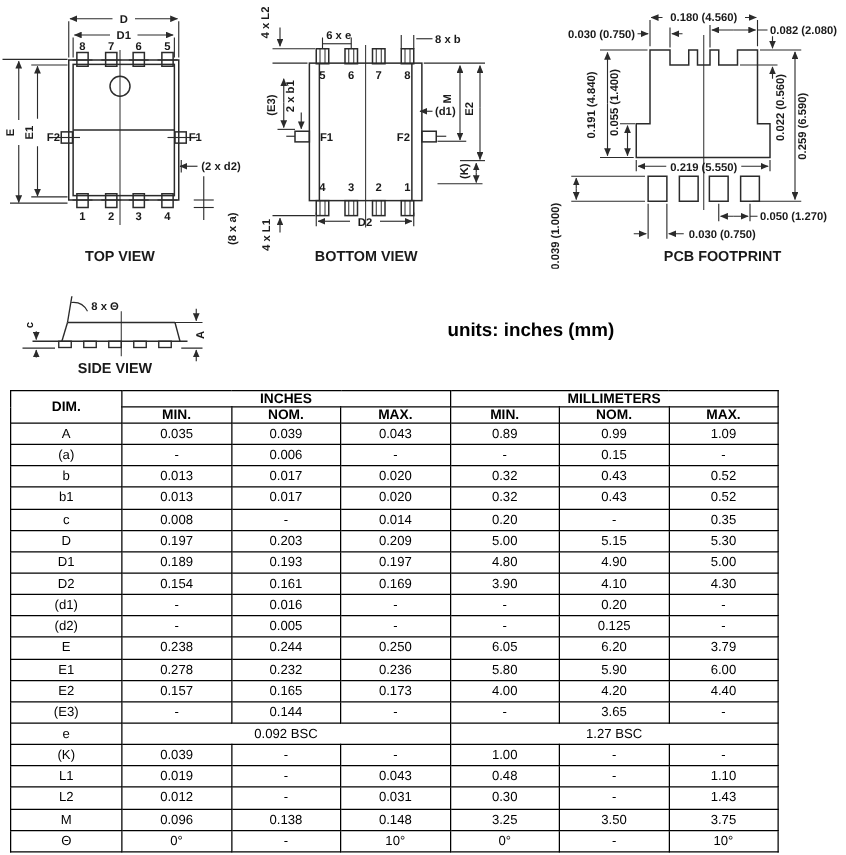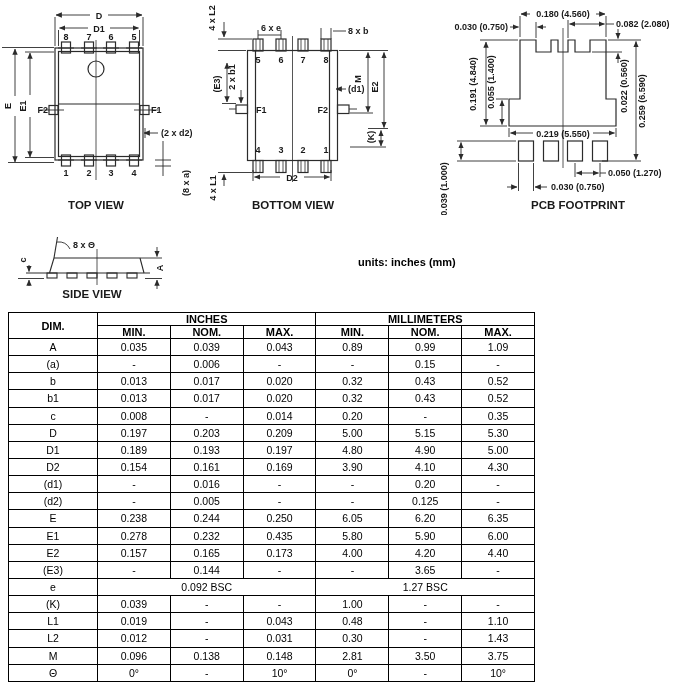--- a/index.html
+++ b/index.html
@@ -3,22 +3,22 @@
 <meta charset="utf-8">
 <style>
   html,body{margin:0;padding:0;background:#fff;}
   body{width:677px;height:684px;position:relative;overflow:hidden;
        font-family:"Liberation Sans",sans-serif;color:#000;}
   .abs{position:absolute;}
   svg text{fill:#1a1a1a;font-family:"Liberation Sans",sans-serif;font-weight:bold;}
   svg .lbl{font-size:9px;}
   svg .pin{font-size:9px;}
   svg .ttl{font-size:11.5px;}
-  #units-note{position:absolute;left:358px;top:256px;font-size:11px;font-weight:bold;}
-  #dim-table{position:absolute;left:8px;top:312px;width:527px;height:370px;
+  #units-note{position:absolute;left:358px;top:256px;font-size:15px;font-weight:bold;}
+  #dim-table{position:absolute;left:8px;top:312px;width:615px;height:370px;
              border-collapse:collapse;table-layout:fixed;}
   #dim-table th,#dim-table td{border:1.5px solid #000;text-align:center;vertical-align:middle;
              padding:0;overflow:hidden;white-space:nowrap;}
   #dim-table thead th{font-size:11px;font-weight:bold;height:12px;}
   #dim-table td{font-size:10.5px;font-weight:normal;}
   #dim-table col.dimcol{width:89px;}
 </style>
 </head>
 <body>
 
@@ -418,27 +418,27 @@
         <td>0.125</td>
         <td>-</td>
       </tr>
       <tr>
         <td>E</td>
         <td>0.238</td>
         <td>0.244</td>
         <td>0.250</td>
         <td>6.05</td>
         <td>6.20</td>
-        <td>6.35</td>
+        <td>3.79</td>
       </tr>
       <tr>
         <td>E1</td>
         <td>0.278</td>
         <td>0.232</td>
-        <td>0.435</td>
+        <td>0.236</td>
         <td>5.80</td>
         <td>5.90</td>
         <td>6.00</td>
       </tr>
       <tr>
         <td>E2</td>
         <td>0.157</td>
         <td>0.165</td>
         <td>0.173</td>
         <td>4.00</td>
@@ -484,21 +484,21 @@
         <td>0.031</td>
         <td>0.30</td>
         <td>-</td>
         <td>1.43</td>
       </tr>
       <tr>
         <td>M</td>
         <td>0.096</td>
         <td>0.138</td>
         <td>0.148</td>
-        <td>2.81</td>
+        <td>3.25</td>
         <td>3.50</td>
         <td>3.75</td>
       </tr>
       <tr>
         <td>Θ</td>
         <td>0°</td>
         <td>-</td>
         <td>10°</td>
         <td>0°</td>
         <td>-</td>

